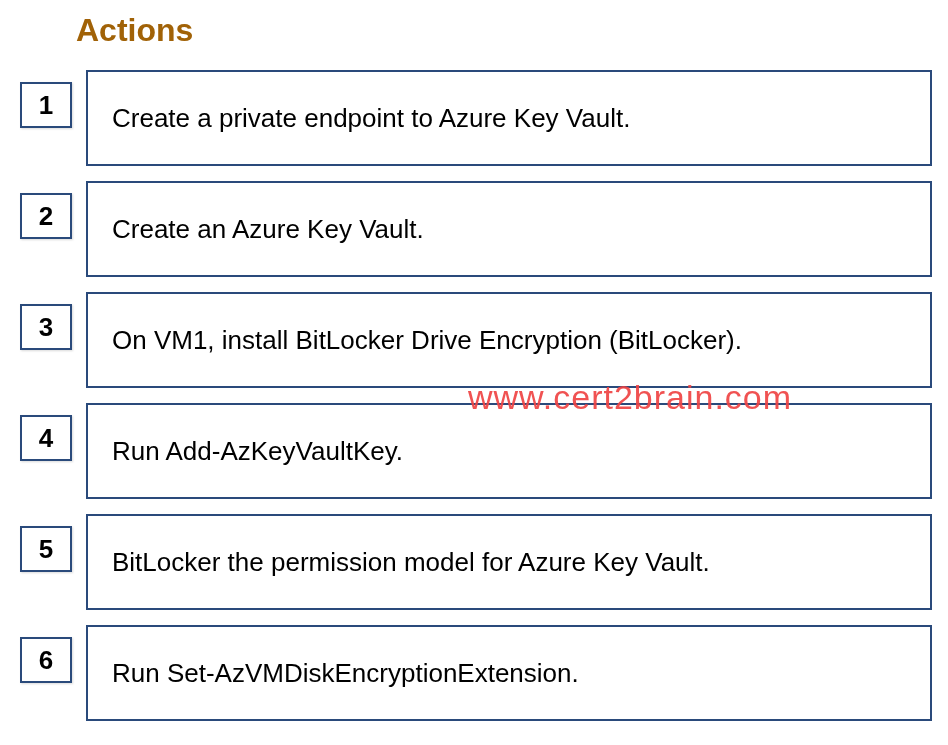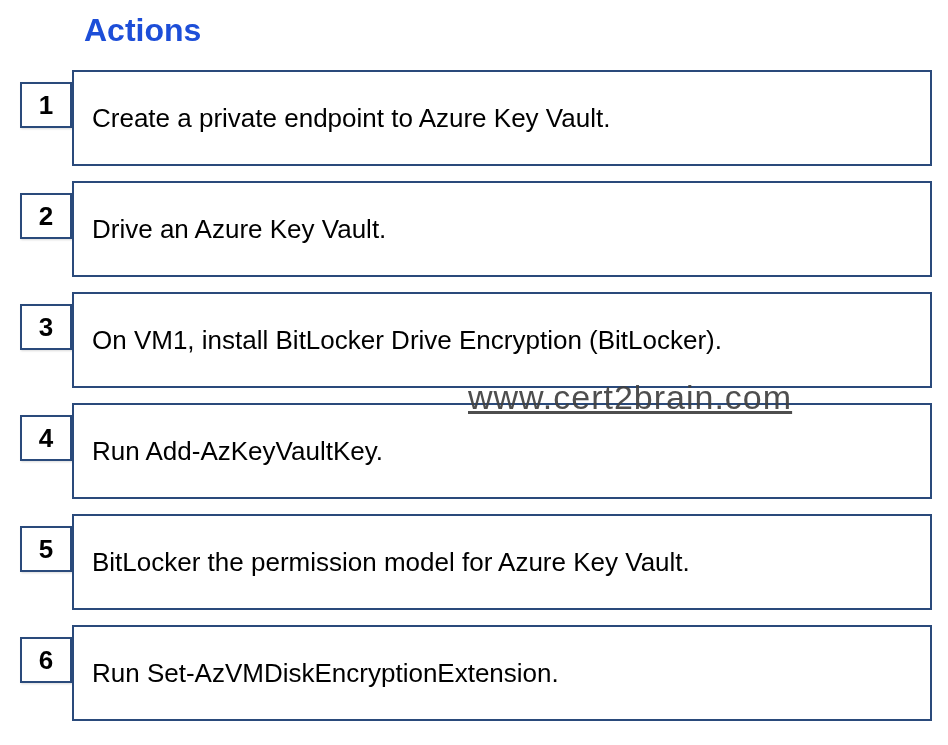--- a/index.html
+++ b/index.html
@@ -9,25 +9,25 @@
   body {
     width: 948px;
     height: 745px;
     background: #ffffff;
     font-family: "Liberation Sans", sans-serif;
     position: relative;
     overflow: hidden;
   }
   .page-title {
     position: absolute;
-    left: 84px;
+    left: 76px;
     top: 12px;
     font-size: 32px;
     font-weight: bold;
-    color: #1d4ed8;
+    color: #a16207;
   }
   .rows {
     position: absolute;
     left: 20px;
     top: 70px;
     width: 912px;
     display: flex;
     flex-direction: column;
     gap: 15px;
   }
@@ -48,39 +48,39 @@
     font-weight: bold;
     color: #000000;
     margin-top: 12px;
     box-shadow: 1px 1px 2px rgba(0,0,0,0.15);
   }
   .action-box {
     flex: 1;
     height: 96px;
     border: 2px solid #2a4a7b;
     background: #ffffff;
+    margin-left: 14px;
     display: flex;
     align-items: center;
-    padding-left: 18px;
+    padding-left: 24px;
     box-sizing: border-box;
     font-size: 26px;
     color: #000000;
   }
   .watermark {
     position: absolute;
     left: 468px;
     top: 378px;
     font-size: 34px;
-    color: #404040;
+    color: #ef4444;
     opacity: 0.92;
     letter-spacing: 1px;
     z-index: 10;
     pointer-events: none;
     white-space: nowrap;
-    text-decoration: underline;
   }
 </style>
 </head>
 <body>
 
 <div class="page-title">Actions</div>
 
 <div class="rows">
 
   <div class="row">
@@ -90,21 +90,21 @@
     <div class="action-box">
       <span>Create a private endpoint to Azure Key Vault.</span>
     </div>
   </div>
 
   <div class="row">
     <div class="num-box">
       <span>2</span>
     </div>
     <div class="action-box">
-      <span>Drive an Azure Key Vault.</span>
+      <span>Create an Azure Key Vault.</span>
     </div>
   </div>
 
   <div class="row">
     <div class="num-box">
       <span>3</span>
     </div>
     <div class="action-box">
       <span>On VM1, install BitLocker Drive Encryption (BitLocker).</span>
     </div>

